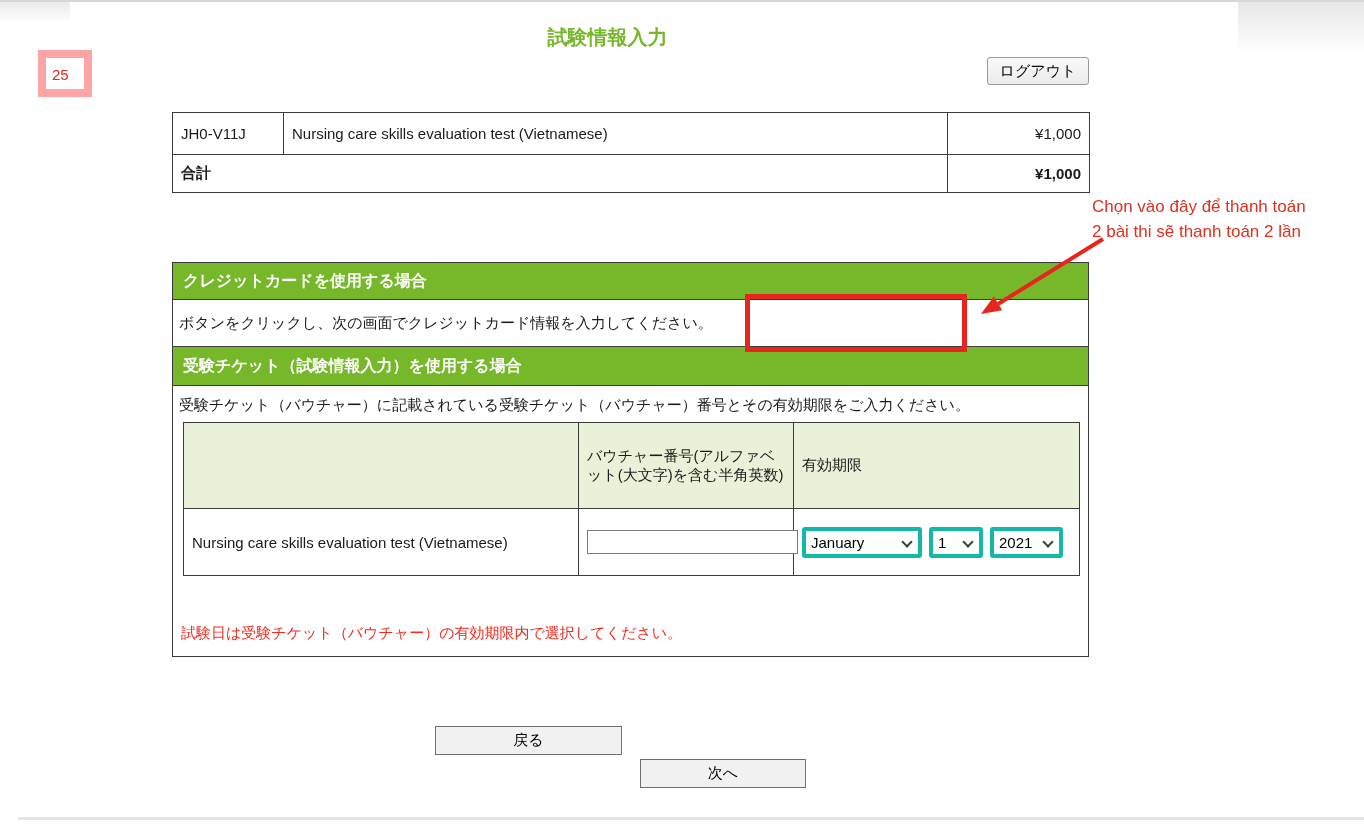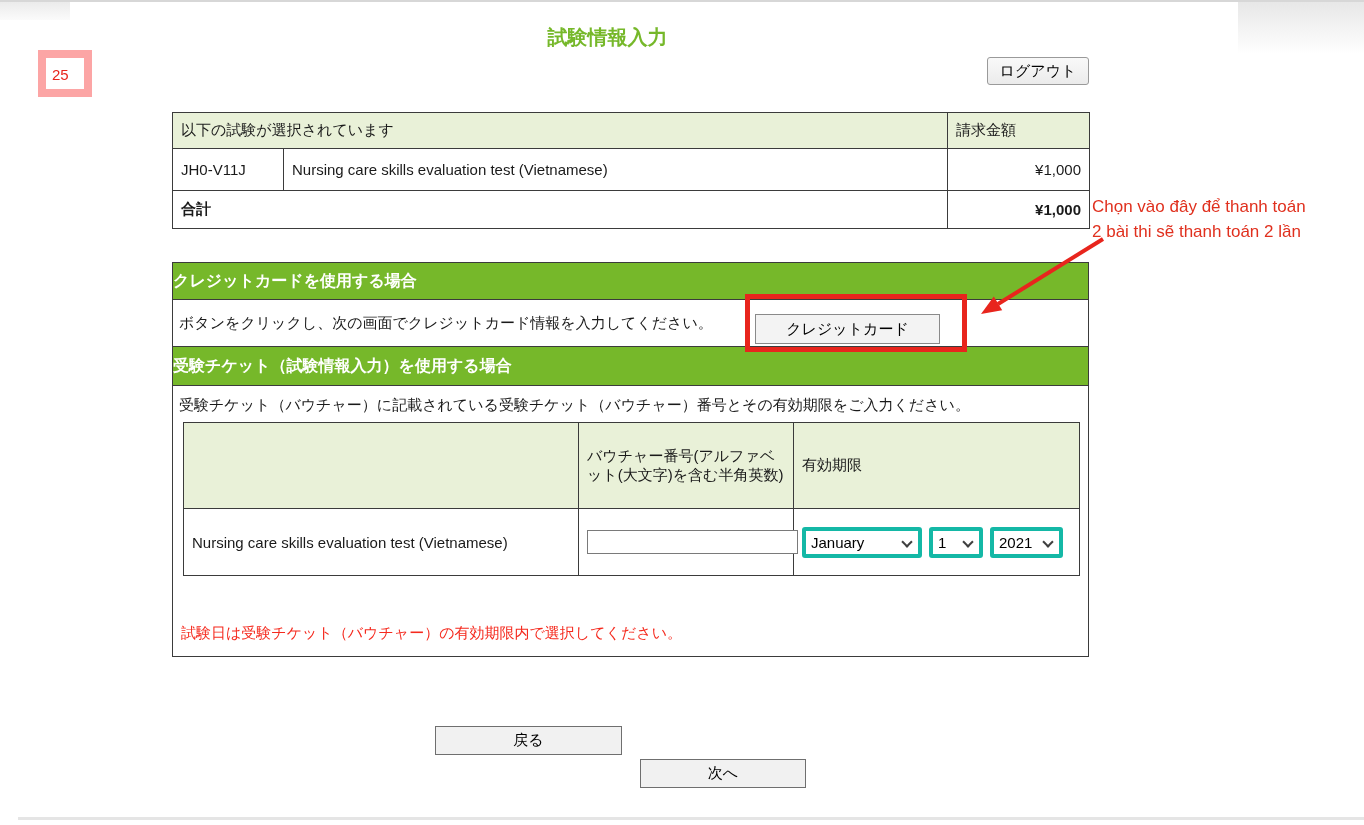--- a/index.html
+++ b/index.html
@@ -26,21 +26,21 @@
   .exam-table{left:172px;top:112px;width:917px;}
   .exam-table .r1 td{height:27px;}
   .exam-table .r2 td{height:33px;}
   .exam-table .r3 td{height:29px;}
   .amt{text-align:right;}
   .b{font-weight:bold;}
 
   
   .payment-box{left:172px;top:262px;width:917px;border:1px solid #3b3b3b;background:#fff;box-sizing:border-box;}
   .green-bar{height:37px;background:#76b82a;color:#fff;font-weight:bold;font-size:16px;
-      display:flex;align-items:center;border-bottom:1px solid #3b3b3b;box-sizing:border-box;}
+      display:flex;align-items:center;padding-left:10px;border-bottom:1px solid #3b3b3b;box-sizing:border-box;}
   .green-bar.second{height:40px;border-top:1px solid #3b3b3b;}
   .cc-row{height:46px;position:relative;display:flex;align-items:center;padding-left:6px;font-size:15px;box-sizing:border-box;}
   .cc-btn{position:absolute;left:582px;top:14px;width:185px;height:30px;font-size:15px;
       border:1px solid #8a8a8a;background:#f3f3f3;cursor:pointer;font-family:inherit;}
   .voucher-body{position:relative;height:270px;box-sizing:border-box;}
   .voucher-instruction{position:absolute;left:6px;top:10px;font-size:15px;}
   .voucher-table{position:absolute;left:10px;top:36px;width:896px;}
   .voucher-table .hrow td{height:77px;}
   .voucher-table .drow td{height:58px;}
   .voucher-warning{position:absolute;left:8px;top:238px;font-size:15px;color:#f52a1e;}
@@ -81,41 +81,36 @@
 
 <button class="abs logout-btn">ログアウト</button>
 
 <table class="abs exam-table">
   <colgroup>
       <col style="width:111px">
       <col style="width:664px">
       <col style="width:142px">
     </colgroup>
   <tbody>
-      <tr class="r1">
-    <td colspan="2" class="lg">以下の試験が選択されています</td>
-    <td class="lg">請求金額</td>
-  </tr>
   <tr class="r2">
     <td>JH0-V11J</td>
     <td>Nursing care skills evaluation test (Vietnamese)</td>
     <td class="amt">¥1,000</td>
   </tr>
   <tr class="r3">
     <td colspan="2" class="b">合計</td>
     <td class="amt b">¥1,000</td>
   </tr>
 </tbody>
   </table>
 
 <div class="abs payment-box">
   <div class="green-bar">クレジットカードを使用する場合</div>
   <div class="cc-row">
     <span>ボタンをクリックし、次の画面でクレジットカード情報を入力してください。</span>
-    <button class="cc-btn">クレジットカード</button>
   </div>
   <div class="green-bar second">受験チケット（試験情報入力）を使用する場合</div>
   <div class="voucher-body">
     <div class="voucher-instruction">受験チケット（バウチャー）に記載されている受験チケット（バウチャー）番号とその有効期限をご入力ください。</div>
     <table class="voucher-table">
       <colgroup>
           <col style="width:395px">
           <col style="width:215px">
           <col style="width:286px">
         </colgroup>

